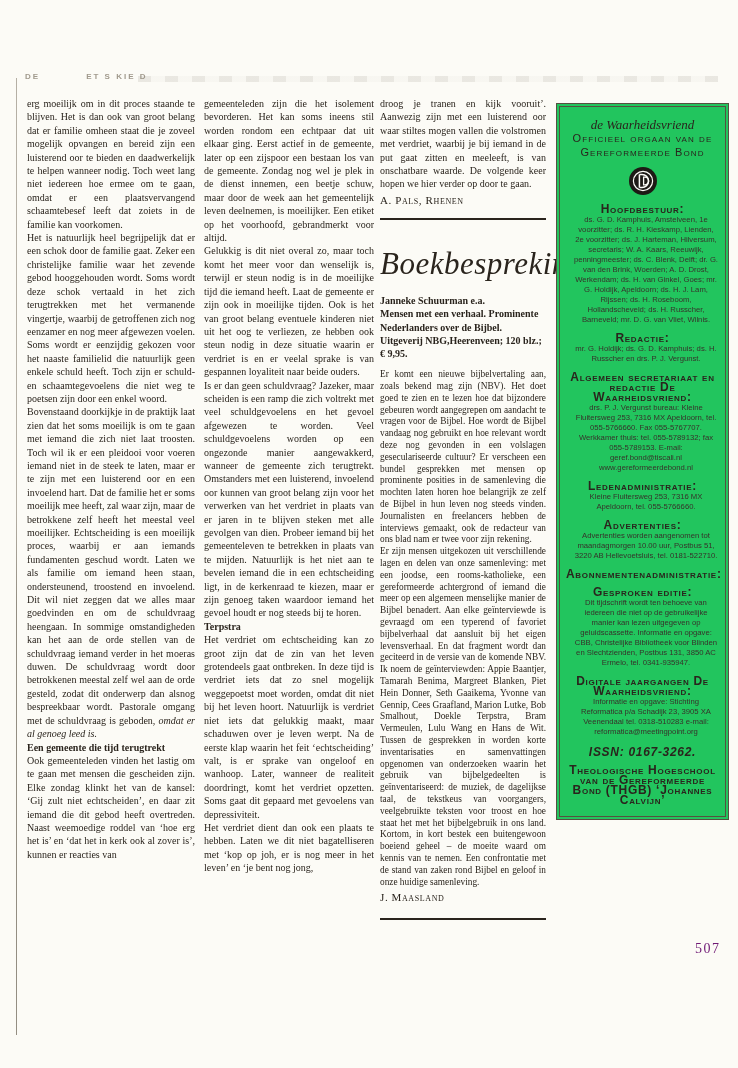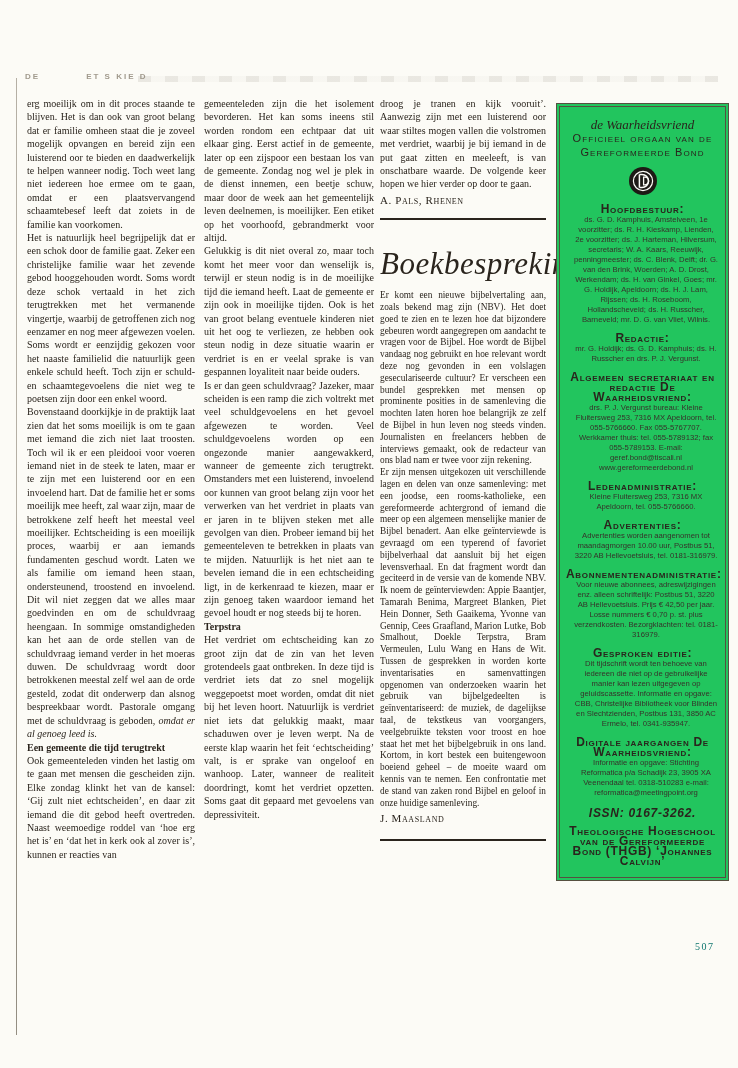--- a/index.html
+++ b/index.html
@@ -44,22 +44,22 @@
   .mast-italic { font-family:"Liberation Serif", serif; font-style:italic;
     font-size:13px; line-height:15px; margin-top:3px; color:#2a241d; }
   .mast-caps { font-variant:small-caps; font-size:11px; line-height:13.5px;
     letter-spacing:1.1px; color:#2a241d; }
   .seal { margin:7px auto 2px auto; width:30px; height:30px; }
   .sb-head { font-variant:small-caps; font-weight:bold; font-size:12px;
     letter-spacing:.7px; margin-top:8px; margin-bottom:1px; color:#2a241d; }
   .sb-head.sb-issn { margin-top:10px;font-style:italic; }
   .sb-body { text-align:center;margin-left:7px; }
 
-  .pagenum { position:absolute; left:695px; top:941px; font-size:10px;
-    letter-spacing:1.5px; color:#0f766e; }
+  .pagenum { position:absolute; left:695px; top:941px; font-size:14px;
+    letter-spacing:1.5px; color:#701a75; }
 </style>
 </head>
 <body>
 
 <div class="page">
 
   <div class="edge-line"></div>
 
   <div class="runhead">
     <span>DE</span><span class="gap"></span><span>ET S KIE D</span>
@@ -73,27 +73,34 @@
     <p class="subhead">Een gemeente die tijd terugtrekt</p>
     <p>Ook gemeenteleden vinden het lastig om te gaan met mensen die gescheiden zijn. Elke zondag klinkt het van de kansel: ‘Gij zult niet echtscheiden’, en daar zit iemand die dit gebod heeft overtreden. Naast weemoedige roddel van ‘hoe erg het is’ en ‘dat het in kerk ook al zover is’, kunnen er reacties van</p>
   </div>
 
   <div class="col col-2">
     <p>gemeenteleden zijn die het isolement bevorderen. Het kan soms ineens stil worden rondom een echtpaar dat uit elkaar ging. Eerst actief in de gemeente, later op een zijspoor een bestaan los van de gemeente. Zondag nog wel je plek in de dienst innemen, een beetje schuw, maar door de week aan het gemeentelijk leven deelnemen, is moeilijker. Een etiket op het voorhoofd, gebrandmerkt voor altijd.</p>
     <p>Gelukkig is dit niet overal zo, maar toch komt het meer voor dan wenselijk is, terwijl er steun nodig is in de moeilijke tijd die iemand heeft. Laat de gemeente er zijn ook in moeilijke tijden. Ook is het van groot belang eventuele kinderen niet uit het oog te verliezen, ze hebben ook steun nodig in deze situatie waarin er verdriet is en er veelal sprake is van gespannen loyaliteit naar beide ouders.</p>
     <p>Is er dan geen schuldvraag? Jazeker, maar scheiden is een ramp die zich voltrekt met veel schuldgevoelens en het gevoel afgewezen te worden. Veel schuldgevoelens worden op een ongezonde manier aangewakkerd, wanneer de gemeente zich terugtrekt. Omstanders met een luisterend, invoelend oor kunnen van groot belang zijn voor het verwerken van het verdriet in plaats van er jaren in te blijven steken met alle gevolgen van dien. Probeer iemand bij het gemeenteleven te betrekken in plaats van te mijden. Natuurlijk is het niet aan te bevelen iemand die in een echtscheiding ligt, in de kerkenraad te kiezen, maar er zijn genoeg taken waardoor iemand het gevoel houdt er nog steeds bij te horen.</p>
     <p class="subhead">Terpstra</p>
     <p>Het verdriet om echtscheiding kan zo groot zijn dat de zin van het leven grotendeels gaat ontbreken. In deze tijd is verdriet iets dat zo snel mogelijk weggepoetst moet worden, omdat dit niet bij het leven hoort. Natuurlijk is verdriet niet iets dat gelukkig maakt, maar schaduwen over je leven werpt. Na de eerste klap waarin het feit ‘echtscheiding’ valt, is er sprake van ongeloof en wanhoop. Later, wanneer de realiteit doordringt, komt het verdriet opzetten. Soms gaat dit gepaard met gevoelens van depressiviteit.</p>
+    <p>Het verdriet dient dan ook een plaats te hebben. Laten we dit niet bagatelliseren met ‘kop op joh, er is nog meer in het leven’ en ‘je bent nog jong,</p>
   </div>
 
   <div class="col col-3">
     <p>droog je tranen en kijk vooruit’. Aanwezig zijn met een luisterend oor waar stiltes mogen vallen die volstromen met verdriet, waarbij je bij iemand in de put gaat zitten en meeleeft, is van onschatbare waarde. De volgende keer hopen we hier verder op door te gaan.</p>
     <div class="byline">A. Pals, Rhenen</div>
     <hr class="rule">
     <div class="review-title">Boekbespreking</div>
+    <div class="book-details">
+      <div>Janneke Schuurman e.a.</div>
+      <div>Mensen met een verhaal. Prominente Nederlanders over de Bijbel.</div>
+      <div>Uitgeverij NBG,Heerenveen; 120 blz.;</div>
+      <div>€ 9,95.</div>
+    </div>
     <div class="review-body">
       <p>Er komt een nieuwe bijbelvertaling aan, zoals bekend mag zijn (NBV). Het doet goed te zien en te lezen hoe dat bijzondere gebeuren wordt aangegrepen om aandacht te vragen voor de Bijbel. Hoe wordt de Bijbel vandaag nog gebruikt en hoe relevant wordt deze nog gevonden in een volslagen geseculariseerde cultuur? Er verscheen een bundel gesprekken met mensen op prominente posities in de samenleving die mochten laten horen hoe belangrijk ze zelf de Bijbel in hun leven nog steeds vinden. Journalisten en freelancers hebben de interviews gemaakt, ook de redacteur van ons blad nam er twee voor zijn rekening.</p>
       <p>Er zijn mensen uitgekozen uit verschillende lagen en delen van onze samenleving: met een joodse, een rooms-katholieke, een gereformeerde achtergrond of iemand die meer op een algemeen menselijke manier de Bijbel benadert. Aan elke geïnterviewde is gevraagd om een typerend of favoriet bijbelverhaal dat aansluit bij het eigen levensverhaal. En dat fragment wordt dan geciteerd in de versie van de komende NBV. Ik noem de geïnterviewden: Appie Baantjer, Tamarah Benima, Margreet Blanken, Piet Hein Donner, Seth Gaaikema, Yvonne van Gennip, Cees Graafland, Marion Lutke, Bob Smalhout, Doekle Terpstra, Bram Vermeulen, Lulu Wang en Hans de Wit. Tussen de gesprekken in worden korte inventarisaties en samenvattingen opgenomen van onderzoeken waarin het gebruik van bijbelgedeelten is geïnventariseerd: de muziek, de dagelijkse taal, de tekstkeus van voorgangers, veelgebruikte teksten voor troost en hoe staat het met het bijbelgebruik in ons land. Kortom, in kort bestek een buitengewoon boeiend geheel – de moeite waard om kennis van te nemen. Een confrontatie met de stand van zaken rond Bijbel en geloof in onze huidige samenleving.</p>
     </div>
     <div class="byline">J. Maasland</div>
     <hr class="rule-end">
   </div>
 
   <div class="sidebar">
     <div class="sidebar-inner">
@@ -120,25 +127,24 @@
       <div>
         <div class="sb-head">Algemeen secretariaat en redactie De Waarheidsvriend:</div>
         <div class="sb-body">drs. P. J. Vergunst bureau: Kleine Fluitersweg 253, 7316 MX Apeldoorn, tel. 055-5766660. Fax 055-5767707. Werkkamer thuis: tel. 055-5789132; fax 055-5789153. E-mail: geref.bond@tiscali.nl www.gereformeerdebond.nl</div>
       </div>
       <div>
         <div class="sb-head">Ledenadministratie:</div>
         <div class="sb-body">Kleine Fluitersweg 253, 7316 MX Apeldoorn, tel. 055-5766660.</div>
       </div>
       <div>
         <div class="sb-head">Advertenties:</div>
-        <div class="sb-body">Advertenties worden aangenomen tot maandagmorgen 10.00 uur, Postbus 51, 3220 AB Hellevoetsluis, tel. 0181-316979.</div>
+        <div class="sb-body">Advertenties worden aangenomen tot maandagmorgen 10.00 uur, Postbus 51, 3220 AB Hellevoetsluis, tel. 0181-522710.</div>
       </div>
       <div>
         <div class="sb-head">Abonnementenadministratie:</div>
-        <div class="sb-body">Voor nieuwe abonnees, adreswijzigingen enz. alleen schriftelijk: Postbus 51, 3220 AB Hellevoetsluis. Prijs € 42,50 per jaar. Losse nummers € 0,70 p. st. plus verzendkosten. Bezorgklachten: tel. 0181-316979.</div>
       </div>
       <div>
         <div class="sb-head">Gesproken editie:</div>
         <div class="sb-body">Dit tijdschrift wordt ten behoeve van iedereen die niet op de gebruikelijke manier kan lezen uitgegeven op geluidscassette. Informatie en opgave: CBB, Christelijke Bibliotheek voor Blinden en Slechtzienden, Postbus 131, 3850 AC Ermelo, tel. 0341-935947.</div>
       </div>
       <div>
         <div class="sb-head">Digitale jaargangen De Waarheidsvriend:</div>
         <div class="sb-body">Informatie en opgave: Stichting Reformatica p/a Schadijk 23, 3905 XA Veenendaal tel. 0318-510283 e-mail: reformatica@meetingpoint.org</div>
       </div>
       <div>

